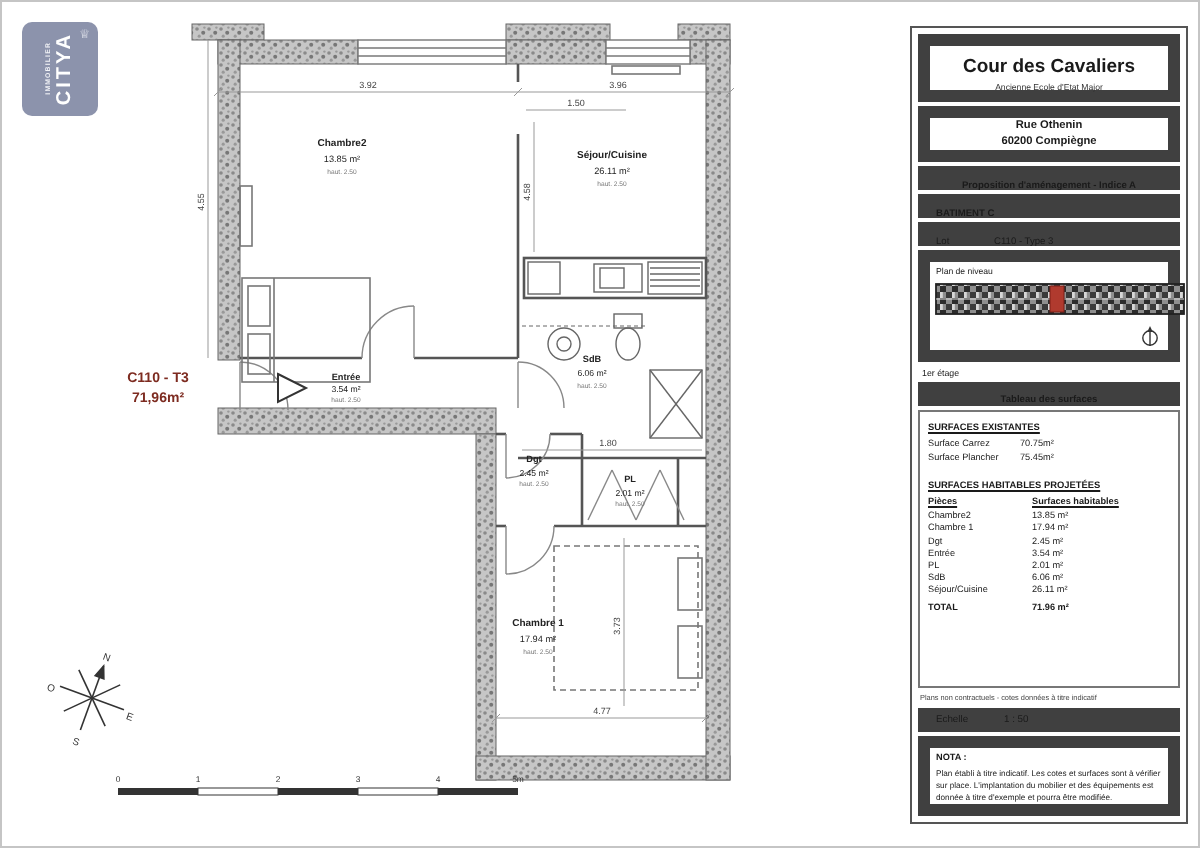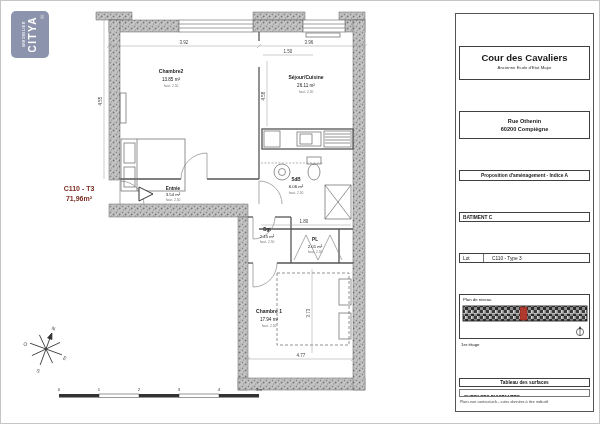--- a/index.html
+++ b/index.html
@@ -9,21 +9,21 @@
   .logo{position:absolute;left:10px;top:10px;width:38px;height:47px;background:#8c93ac;border-radius:5px;
         display:flex;flex-direction:row;align-items:center;justify-content:center;gap:1px;}
   .logo .immo{writing-mode:vertical-rl;transform:rotate(180deg);font-size:3.4px;letter-spacing:.6px;color:#f2f3f7;font-weight:bold;}
   .logo .citya{writing-mode:vertical-rl;transform:rotate(180deg);font-size:10px;letter-spacing:1.5px;color:#ffffff;font-weight:bold;}
   .logo .crown{position:absolute;top:2px;right:4px;font-size:6px;color:#eceef4;}
   
   .plan-svg{position:absolute;left:0;top:0;}
   
   .panel{position:absolute;left:454px;top:12px;width:139px;height:399px;border:1px solid #555;background:#fff;
          box-sizing:border-box;padding:3px;display:flex;flex-direction:column;gap:2px;font-size:5px;}
-  .tb-box{border:1px solid #404040;box-sizing:border-box;flex-shrink:0;margin-top:29px;}
+  .tb-box{border:6px solid #404040;box-sizing:border-box;flex-shrink:0;}
   .tb-title{height:34px;text-align:center;padding-top:5px;}
   .project{font-size:9.5px;font-weight:bold;}
   .project-sub{font-size:4.3px;color:#333;margin-top:2px;}
   .tb-addr{height:28px;display:flex;flex-direction:column;justify-content:center;text-align:center;
            font-weight:bold;font-size:5.6px;line-height:1.5;}
   .tb-prop{height:11px;line-height:10px;text-align:center;font-weight:bold;font-size:4.8px;}
   .tb-bat{height:10px;line-height:9px;padding-left:3px;font-size:4.8px;font-weight:bold;}
   .tb-lot{height:10px;display:flex;font-size:4.8px;}
   .lot-label{width:20px;border-right:1px solid #777;padding-left:3px;line-height:9px;}
   .lot-value{padding-left:8px;line-height:9px;}

